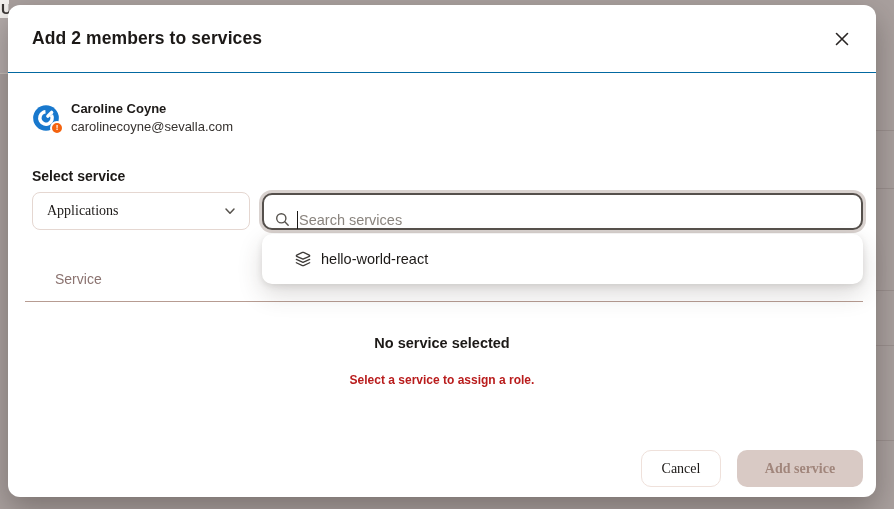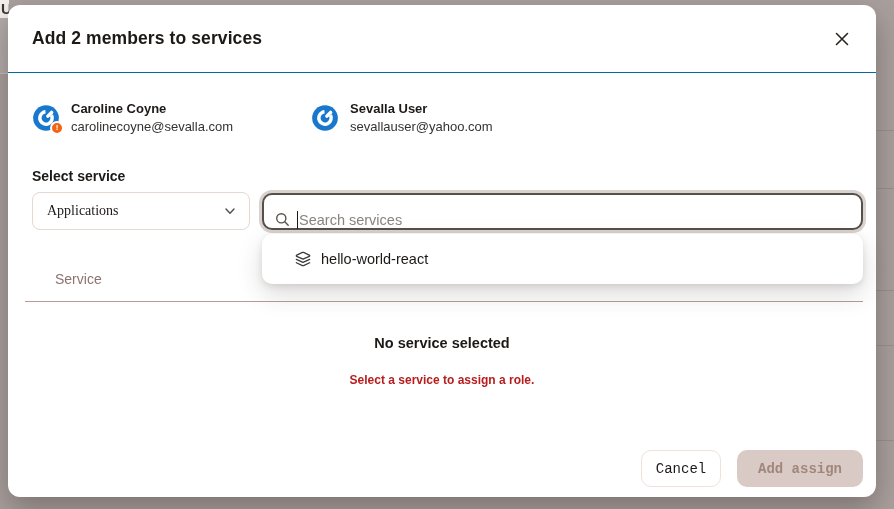--- a/index.html
+++ b/index.html
@@ -86,21 +86,21 @@
   .result-label { font-size: 14.5px; color: #1c1917; }
   
   .table-head { position: absolute; left: 47px; top: 266px; font-size: 14px; color: #8b7370; }
   .table-divider { position: absolute; left: 17px; top: 296px; width: 838px; height: 1px; background: #b79c92; }
   .empty-state { position: absolute; left: 0; top: 330px; width: 100%; text-align: center; }
   .empty-title { font-size: 14.5px; font-weight: 700; color: #1c1917; margin-bottom: 22px; }
   .empty-sub { font-size: 12px; font-weight: 700; color: #b91c1c; }
   
   .footer { position: absolute; right: 13px; bottom: 10px; display: flex; gap: 16px; }
   .btn {
-    height: 37px; border-radius: 10px; font-family: Liberation Mono, monospace;
+    height: 37px; border-radius: 10px; font-family: Liberation Serif, serif;
     font-size: 14px; display: flex; align-items: center; justify-content: center; cursor: pointer;
   }
   .btn-cancel { width: 80px; background: #ffffff; border: 1px solid #efe1db; color: #1c1917; font-weight: 500; }
   .btn-submit { width: 126px; background: #d9cac5; border: none; color: #a1867c; font-weight: 700; cursor: default; }
 </style>
 </head>
 <body>
 
 <div class="backdrop">
   <div class="bd-topleft">U</div>
@@ -132,33 +132,20 @@
         <svg class="avatar" viewBox="0 0 24 24">
           <circle cx="12" cy="12" r="11" fill="#1878cd"></circle>
           <circle cx="12" cy="12" r="5.3" fill="none" stroke="#ffffff" stroke-width="3" stroke-dasharray="26.5 6.8" transform="rotate(-28 12 12)"></circle>
           <line x1="13.6" y1="10.4" x2="16.8" y2="7.2" stroke="#ffffff" stroke-width="3" stroke-linecap="round"></line>
         </svg>
         <div class="warn-badge">!</div>
       </div>
       <div>
         <div class="member-name">Caroline Coyne</div>
         <div class="member-email">carolinecoyne@sevalla.com</div>
-      </div>
-    </div>
-    <div class="member">
-      <div class="avatar-wrap">
-        <svg class="avatar" viewBox="0 0 24 24">
-          <circle cx="12" cy="12" r="11" fill="#1878cd"></circle>
-          <circle cx="12" cy="12" r="5.3" fill="none" stroke="#ffffff" stroke-width="3" stroke-dasharray="26.5 6.8" transform="rotate(-28 12 12)"></circle>
-          <line x1="13.6" y1="10.4" x2="16.8" y2="7.2" stroke="#ffffff" stroke-width="3" stroke-linecap="round"></line>
-        </svg>
-      </div>
-      <div>
-        <div class="member-name">Sevalla User</div>
-        <div class="member-email">sevallauser@yahoo.com</div>
       </div>
     </div>
   </div>
 
   <div class="select-label">Select service</div>
 
   <div class="type-select">
     <span class="type-select-value">Applications</span>
     <span class="chev">
       <svg width="14" height="14" viewBox="0 0 14 14">
@@ -194,16 +181,16 @@
   <div class="table-head">Service</div>
   <div class="table-divider"></div>
 
   <div class="empty-state">
     <div class="empty-title">No service selected</div>
     <div class="empty-sub">Select a service to assign a role.</div>
   </div>
 
   <div class="footer">
     <button class="btn btn-cancel">Cancel</button>
-    <button class="btn btn-submit" disabled="">Add assign</button>
+    <button class="btn btn-submit" disabled="">Add service</button>
   </div>
 
 </div>
 
 </body></html>

